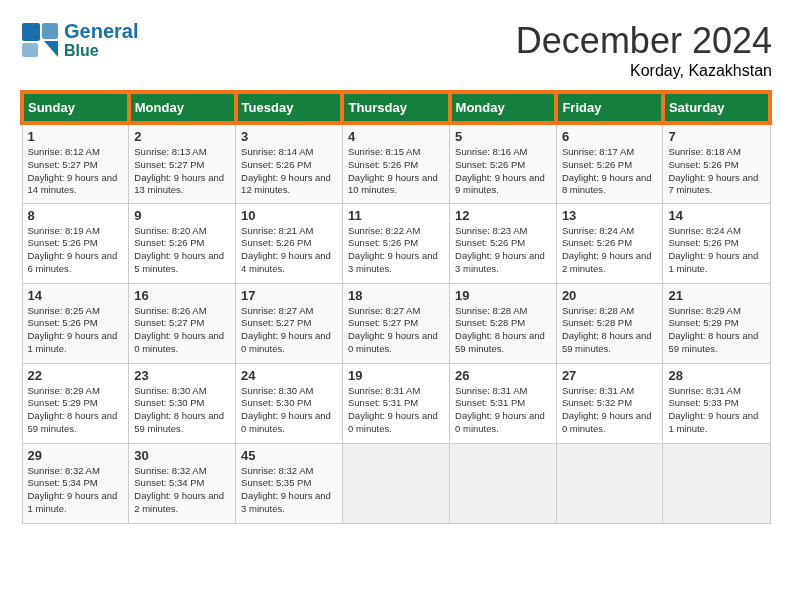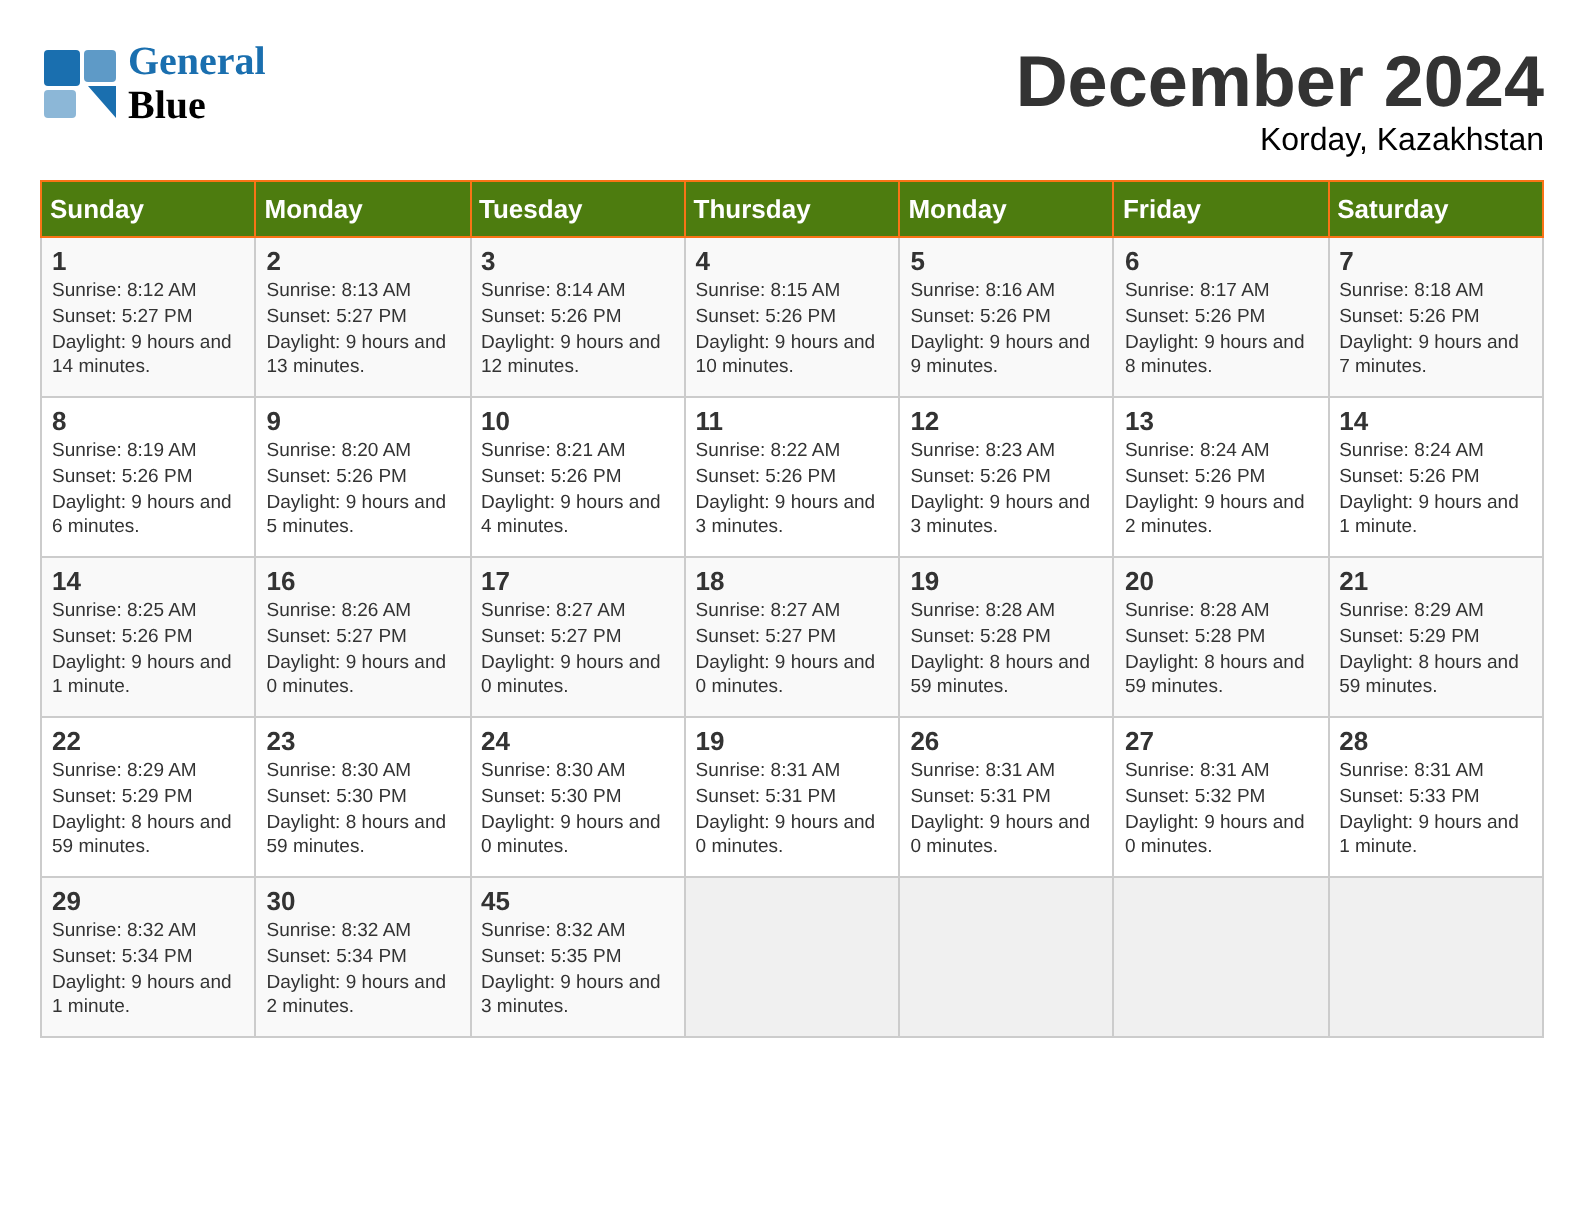--- a/index.html
+++ b/index.html
@@ -19,39 +19,39 @@
     .logo {
       display: flex;
       flex-direction: column;
       align-items: flex-start;
     }
     .title-block {
       text-align: right;
     }
     .month-title {
       font-size: 36px;
-      font-weight: bold;
+      font-weight: normal;
       color: #333;
     }
     .location-title {
       font-size: 16px;
       color: #000000;
     }
     table {
       width: 100%;
       border-collapse: collapse;
     }
     thead tr th {
-      background-color: #4d7c0f;
+      background-color: #15803d;
       color: #fff;
       font-size: 13px;
       font-weight: bold;
       padding: 6px 4px;
       text-align: left;
-      border: 1px solid #f97316;
+      border: 4px solid #f97316;
     }
     tbody tr td {
       vertical-align: top;
       border: 1px solid #ccc;
       padding: 4px 5px;
       width: 108px;
       height: 80px;
       font-size: 10px;
       color: #333;
       background: #fff;
@@ -72,32 +72,32 @@
     }
     td.empty {
       background: #f0f0f0 !important;
     }
   </style>
 </head>
 <body>
 
 <div class="header">
   <div class="logo">
-    <div style="display:flex;align-items:center;gap:4px;font-family:Liberation Serif, serif;">
+    <div style="display:flex;align-items:center;gap:4px;">
       <div style="position:relative;width:40px;height:38px;">
         <svg width="40" height="38" viewBox="0 0 40 38">
           <rect x="2" y="2" width="18" height="18" rx="2" fill="#1a6faf"></rect>
           <rect x="22" y="2" width="16" height="16" rx="2" fill="#1a6faf" opacity="0.7"></rect>
           <rect x="2" y="22" width="16" height="14" rx="2" fill="#1a6faf" opacity="0.5"></rect>
           <polygon points="24,20 38,20 38,36" fill="#1a6faf"></polygon>
         </svg>
       </div>
       <div>
         <div style="font-size:20px;font-weight:bold;color:#1a6faf;line-height:1.1;">General</div>
-        <div style="font-size:20px;font-weight:bold;color:#000000;line-height:1.1;">Blue</div>
+        <div style="font-size:16px;font-weight:bold;color:#0f766e;line-height:1.1;">Blue</div>
       </div>
     </div>
   </div>
   <div class="title-block">
     <div class="month-title">December 2024</div>
     <div class="location-title">Korday, Kazakhstan</div>
   </div>
 </div>
 
 <table>

